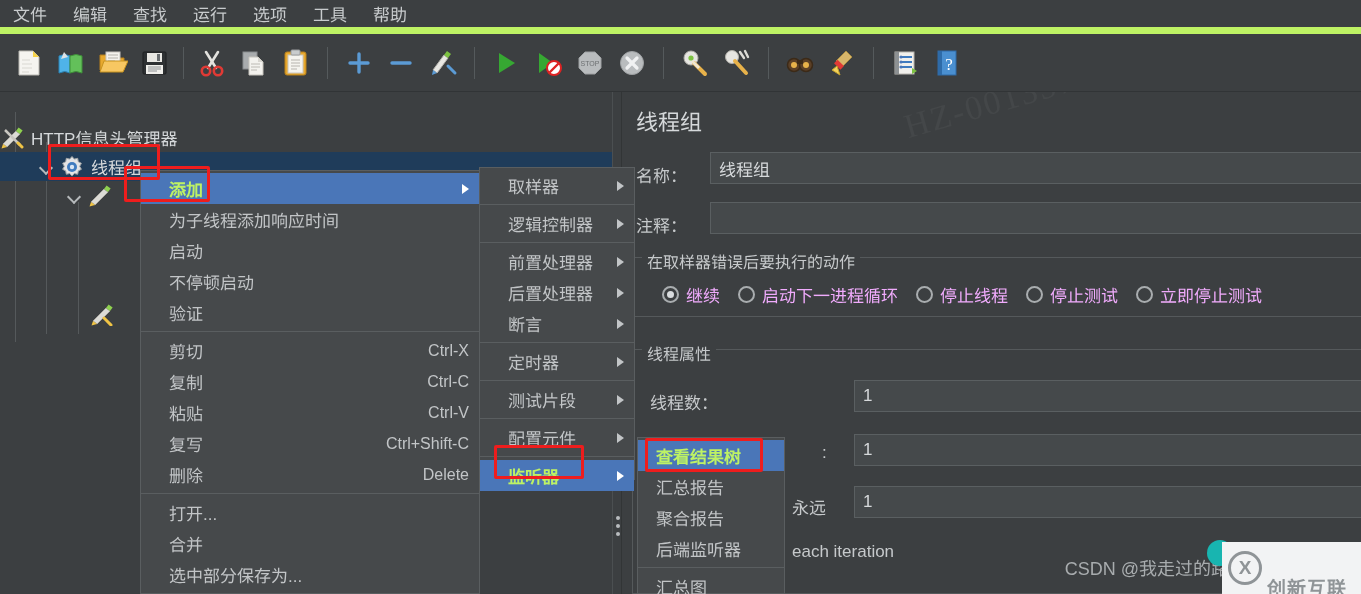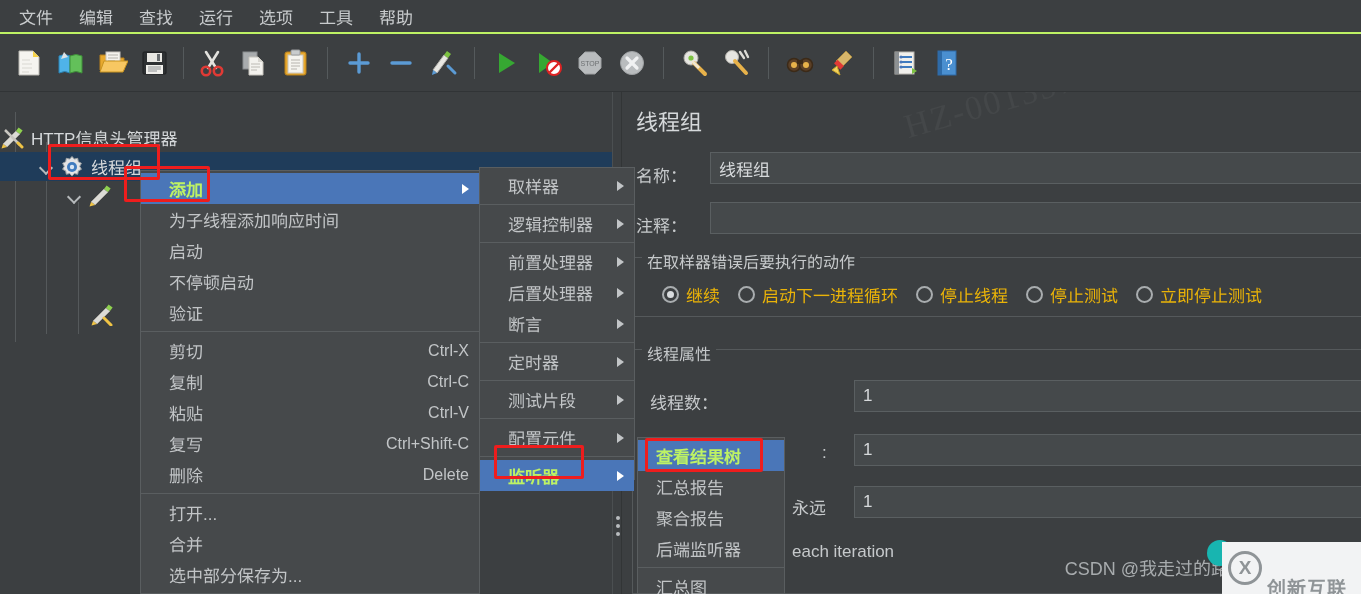--- a/index.html
+++ b/index.html
@@ -15,23 +15,22 @@
     width: 1361px; height: 594px;
     background: #3c3f41;
     overflow: hidden;
   }
 
   
   #menubar {
     position: absolute; left: 0; top: 0;
     width: 1361px; height: 34px;
     background: #3c3f41;
-    border-bottom: 2px solid #bef264;
+    border-bottom: 7px solid #bef264;
     display: flex; align-items: center;
-    padding-left: 6px;
     box-sizing: border-box;
     z-index: 5;
   }
   .menu-item {
     color: #c8cbcd;
     font-size: 17px;
     padding: 3px 13px;
     cursor: default;
     white-space: nowrap;
   }
@@ -190,21 +189,21 @@
     box-sizing: border-box;
   }
   .radio-opt.on .radio-mark::after {
     content: "";
     position: absolute;
     left: 3px; top: 3px;
     width: 7px; height: 7px;
     border-radius: 50%;
     background: #d9dcde;
   }
-  .radio-text { color: #eab308; font-size: 17px; }
+  .radio-text { color: #f0abfc; font-size: 17px; }
   .plain-text {
     position: absolute;
     color: #c6c9cb;
     font-size: 17px;
     white-space: nowrap;
   }
 
   
   .popup {
     position: absolute;

